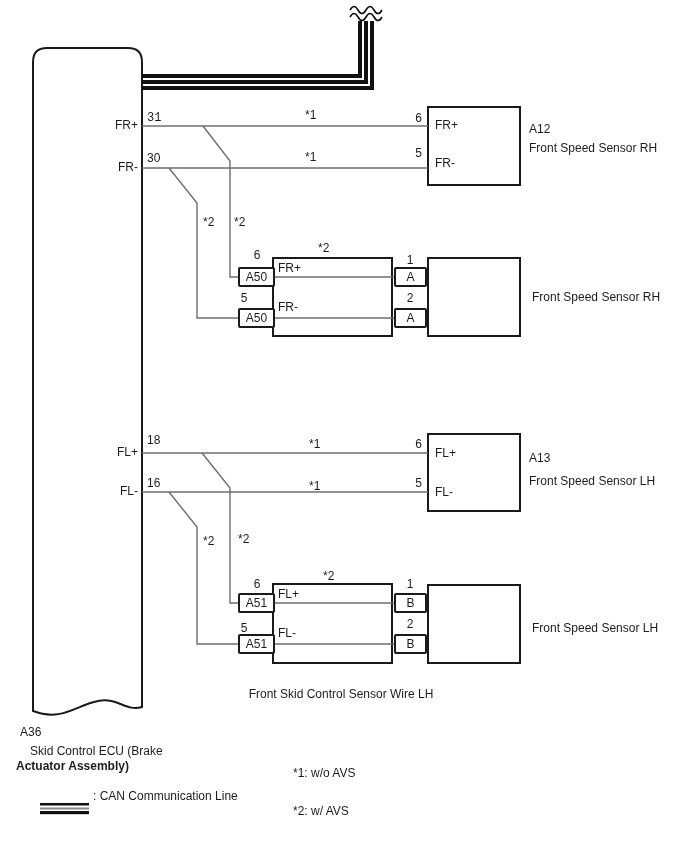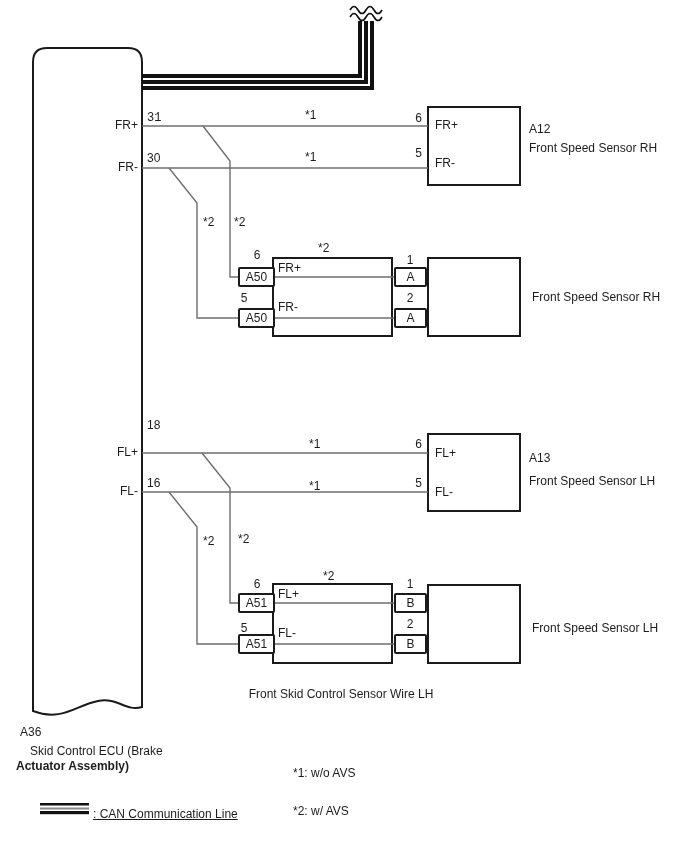--- a/index.html
+++ b/index.html
@@ -71,21 +71,21 @@
   <div class="oval" style="left:238px;top:593px;width:37px;height:20px;">A51</div>
   <div class="oval" style="left:238px;top:634px;width:37px;height:20px;">A51</div>
   <div class="oval" style="left:394px;top:593px;width:33px;height:20px;">B</div>
   <div class="oval" style="left:394px;top:634px;width:33px;height:20px;">B</div>
 
   <div class="lbl r" style="left:98px;top:119px;width:40px;">FR+</div>
   <div class="lbl" style="left:147px;top:112px;font-family:Liberation Mono, monospace;">31</div>
   <div class="lbl r" style="left:98px;top:161px;width:40px;">FR-</div>
   <div class="lbl" style="left:147px;top:152px;">30</div>
   <div class="lbl r" style="left:98px;top:446px;width:40px;">FL+</div>
-  <div class="lbl" style="left:147px;top:419px;">18</div>
+  <div class="lbl" style="left:147px;top:434px;">18</div>
   <div class="lbl r" style="left:98px;top:485px;width:40px;">FL-</div>
   <div class="lbl" style="left:147px;top:477px;">16</div>
 
   <div class="lbl" style="left:305px;top:109px;">*1</div>
   <div class="lbl" style="left:305px;top:151px;">*1</div>
   <div class="lbl r" style="left:400px;top:112px;width:22px;">6</div>
   <div class="lbl r" style="left:400px;top:147px;width:22px;">5</div>
   <div class="lbl" style="left:435px;top:119px;">FR+</div>
   <div class="lbl" style="left:435px;top:157px;">FR-</div>
   <div class="lbl" style="left:529px;top:123px;">A12</div>
@@ -120,17 +120,17 @@
   <div class="lbl" style="left:278px;top:627px;">FL-</div>
   <div class="lbl c" style="left:400px;top:578px;width:20px;">1</div>
   <div class="lbl c" style="left:400px;top:618px;width:20px;">2</div>
   <div class="lbl c" style="left:226px;top:688px;width:230px;">Front Skid Control Sensor Wire LH</div>
   <div class="lbl" style="left:532px;top:622px;">Front Speed Sensor LH</div>
 
   <div class="lbl" style="left:20px;top:726px;">A36</div>
   <div class="lbl" style="left:30px;top:745px;">Skid Control ECU (Brake</div>
   <div class="lbl" style="left:16px;top:760px;font-weight:bold;">Actuator Assembly)</div>
 
-  <div class="lbl" style="left:93px;top:808px;text-decoration:underline;">: CAN Communication Line</div>
+  <div class="lbl" style="left:93px;top:790px;">: CAN Communication Line</div>
   <div class="lbl" style="left:293px;top:767px;">*1: w/o AVS</div>
   <div class="lbl" style="left:293px;top:805px;">*2: w/ AVS</div>
 
 </div>
 
 </body></html>

